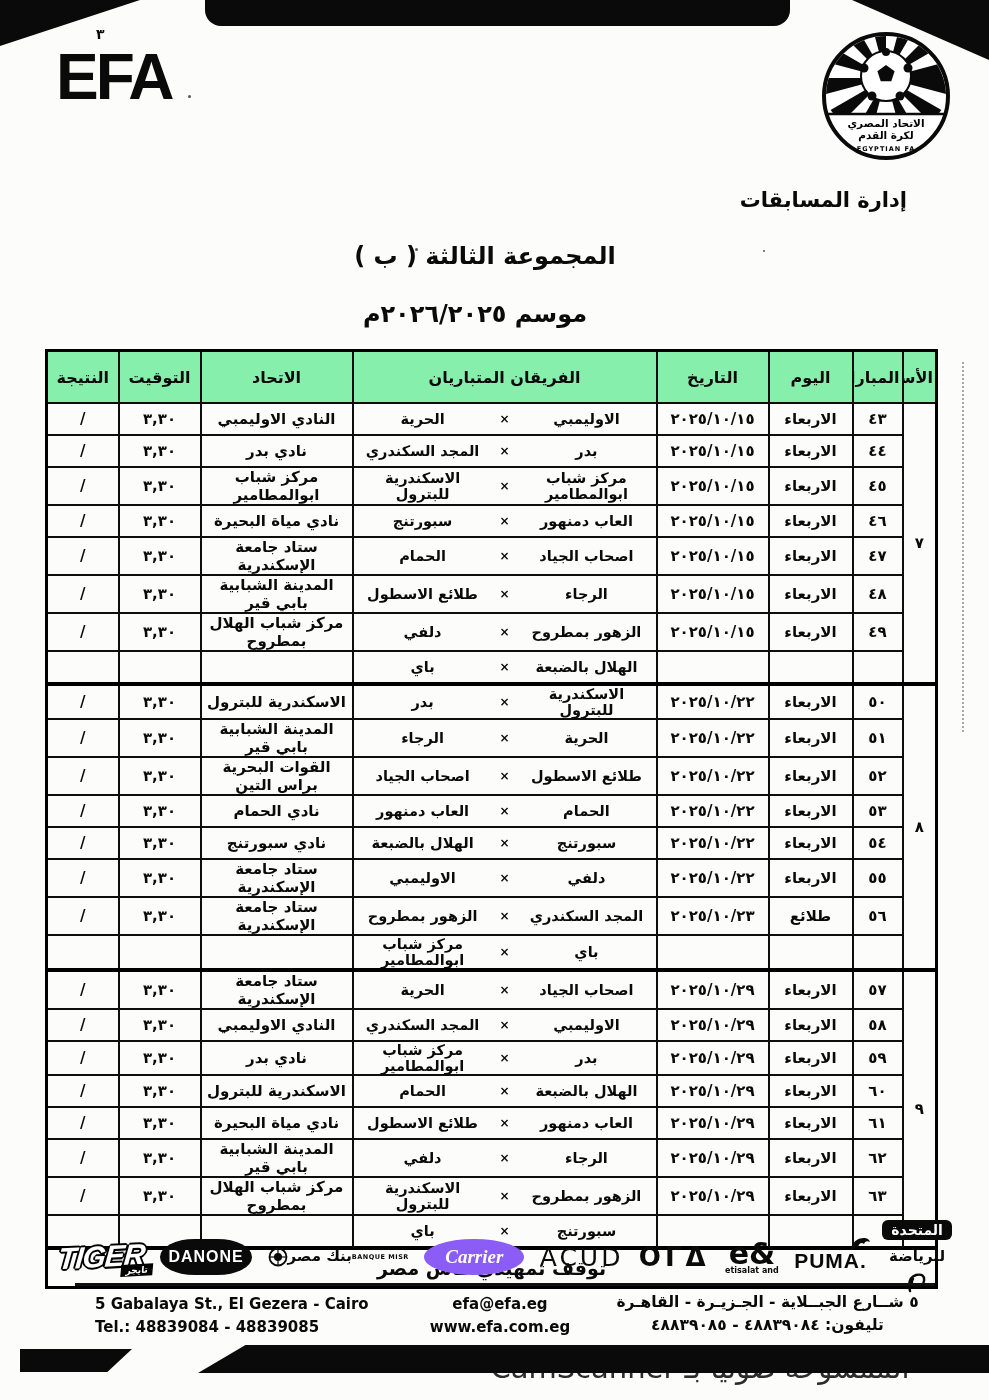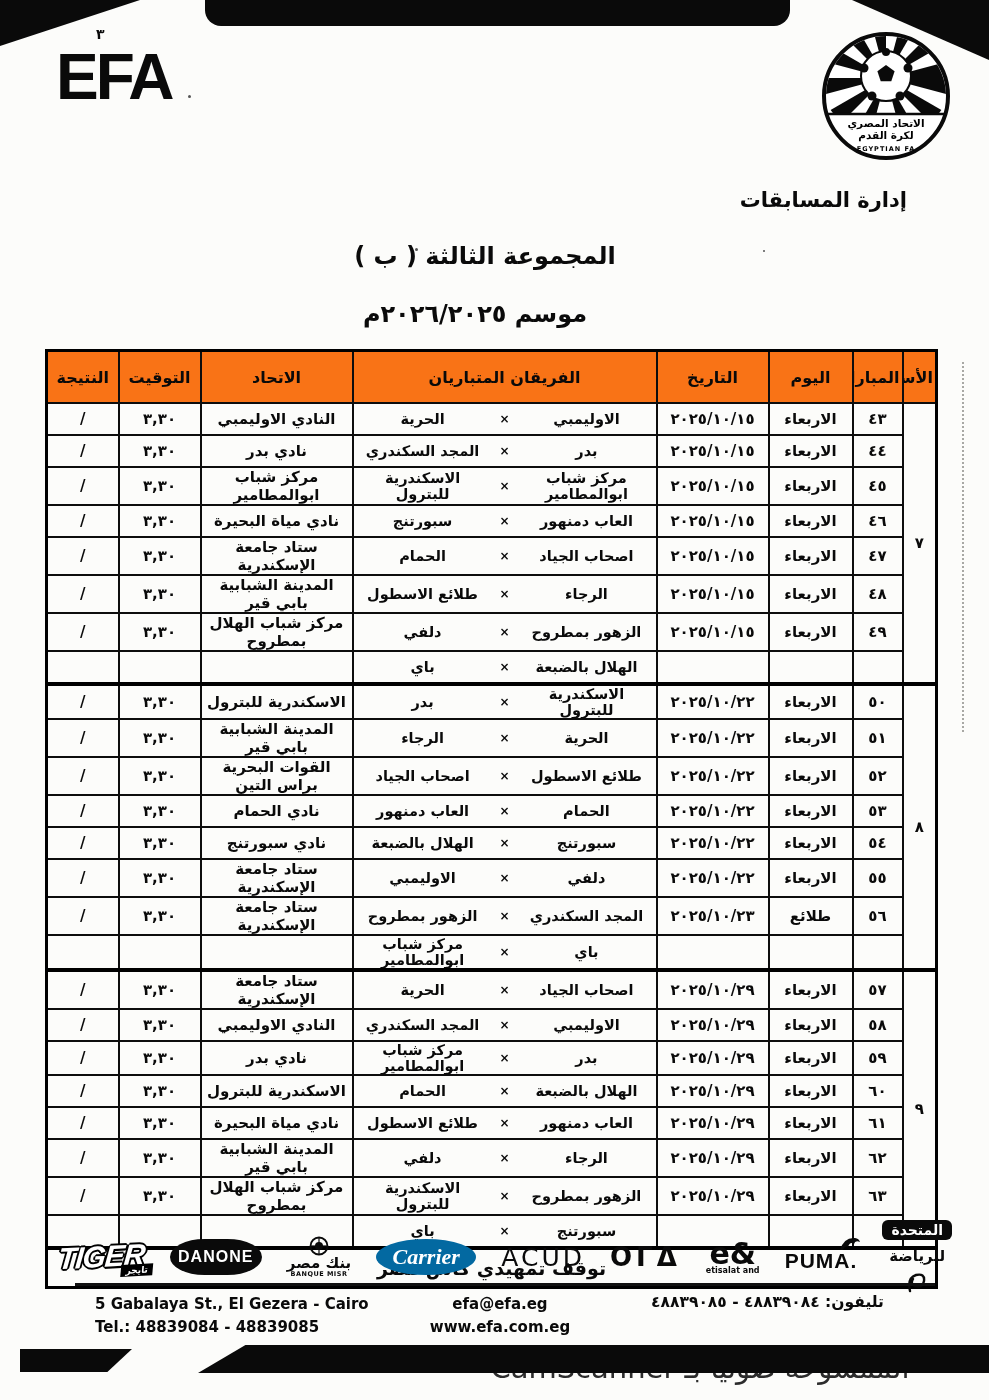--- a/index.html
+++ b/index.html
@@ -18,21 +18,21 @@
   .page-mark{position:absolute;left:96px;top:26px;font-size:14px;font-weight:bold;}
   .efa-logo{position:absolute;left:56px;top:40px;font-family:"Liberation Sans",sans-serif;font-weight:900;font-size:64px;letter-spacing:-3px;transform:scaleY(1.02);}
   .fa-badge{position:absolute;left:820px;top:30px;width:132px;height:132px;}
   .dept{position:absolute;right:82px;top:188px;font-size:21px;font-weight:bold;direction:rtl;}
   .doc-title{position:absolute;left:295px;width:400px;top:178px;text-align:center;font-size:25px;font-weight:bold;direction:rtl;}
   .doc-group{position:absolute;left:295px;width:380px;top:242px;text-align:center;font-size:24px;font-weight:bold;direction:rtl;}
   .doc-season{position:absolute;left:295px;width:360px;top:300px;text-align:center;font-size:24px;font-weight:bold;direction:rtl;}
   
   .schedule{position:absolute;left:45px;top:349px;width:890px;border-collapse:collapse;table-layout:fixed;direction:rtl;border:3px solid #000;}
   .schedule th,.schedule td{border:2px solid #0d0d0d;text-align:center;vertical-align:middle;font-weight:bold;padding:0 2px;overflow:hidden;}
-  .schedule th{height:50px;font-size:16px;background:#f97316;}
+  .schedule th{height:50px;font-size:16px;background:#86efac;}
   .schedule td{height:30px;font-size:15px;background:#fcfcfa;}
   .c-week{font-size:20px;}
   .c-no{font-size:15px;}
   .c-day{font-size:15px;margin-left:7px;}
   .c-date{font-size:14px;letter-spacing:.5px;}
   .c-stadium{font-size:13.5px;}
   .c-time{font-size:15px;}
   .c-result{font-size:16px;}
   .teams-wrap{display:flex;align-items:center;width:100%;}
   .t-home{flex:0 0 45%;font-size:14.5px;}
@@ -42,25 +42,25 @@
   .note-row td{height:36px;font-size:19px;border-top:4px solid #000;}
   
   .sponsors{position:absolute;left:58px;top:1230px;width:894px;height:54px;display:flex;align-items:center;justify-content:space-between;}
   .sponsor{display:flex;flex-direction:column;align-items:center;justify-content:center;}
   .tiger{position:relative;transform:rotate(-3deg);}
   .tiger-text{font-family:"Liberation Sans",sans-serif;font-weight:900;font-style:italic;font-size:30px;letter-spacing:-1px;color:#fff;
     text-shadow:-2px 0 #000,2px 0 #000,0 -2px #000,0 2px #000,-1px -1px #000,1px 1px #000,-1px 1px #000,1px -1px #000;transform:skewX(-8deg);}
   .tiger-tag{position:absolute;right:-8px;bottom:-4px;background:#000;color:#fff;font-size:9px;font-weight:bold;padding:1px 5px;transform:skewX(-8deg);}
   .danone{background:#0a0a0a;color:#fff;border-radius:45% 45% 45% 45%/60% 60% 60% 60%;width:92px;height:36px;display:flex;align-items:center;justify-content:center;
     font-family:"Liberation Sans",sans-serif;font-weight:bold;font-size:16px;letter-spacing:1px;}
-  .banque{display:flex;flex-direction:column;align-items:center;line-height:1.05;}
+  .banque{display:flex;flex-direction:row;align-items:center;line-height:1.05;}
   .banque-ar{font-size:15px;font-weight:bold;direction:rtl;}
   .banque-en{font-size:6.5px;font-weight:bold;letter-spacing:.5px;}
-  .carrier{background:#0369a1;color:#fff;border-radius:50%;width:100px;height:36px;display:flex;align-items:center;justify-content:center;
-    font-family:"Liberation Serif",serif;font-style:italic;font-weight:bold;font-size:22px;}
+  .carrier{background:#8b5cf6;color:#fff;border-radius:50%;width:100px;height:36px;display:flex;align-items:center;justify-content:center;
+    font-family:"Liberation Serif",serif;font-style:italic;font-weight:bold;font-size:19px;}
   .acud{font-family:"DejaVu Sans",sans-serif;font-size:25px;letter-spacing:3px;font-weight:400;}
   .ora{font-weight:800;font-size:26px;letter-spacing:4px;font-family:"DejaVu Sans",sans-serif;}
   .eand{line-height:.9;}
   .eand-main{font-size:30px;font-weight:800;}
   .eand-sub{font-size:8px;font-weight:bold;text-align:center;}
   .puma{position:relative;padding-top:8px;}
   .puma-text{font-family:"Liberation Sans",sans-serif;font-weight:900;font-size:21px;letter-spacing:1px;}
   .puma-cat{position:absolute;right:-4px;top:-6px;}
   .united{display:flex;align-items:center;gap:7px;direction:ltr;}
   .united-tag{background:#0a0a0a;color:#fff;border-radius:6px;padding:2px 9px;font-size:14px;font-weight:bold;direction:rtl;}
@@ -573,20 +573,21 @@
   <div class="footer-line"></div>
   <div class="addr-en">
     <div>5 Gabalaya St., El Gezera - Cairo</div>
     <div>Tel.: 48839084 - 48839085</div>
   </div>
   <div class="addr-web">
     <div>efa@efa.eg</div>
     <div>www.efa.com.eg</div>
   </div>
   <div class="addr-ar">
+    <div>٥ شــارع الجبــلاية - الجـزيـرة - القاهـرة</div>
     <div>تليفون: ٤٨٨٣٩٠٨٤ - ٤٨٨٣٩٠٨٥</div>
   </div>
 
   <div class="watermark" dir="rtl">
     <span>الممسوحة ضوئيا بـ</span>
     <span>CamScanner</span>
   </div>
   <div class="scan-bottom-left"></div>
   <div class="scan-bottom-long"></div>
 

